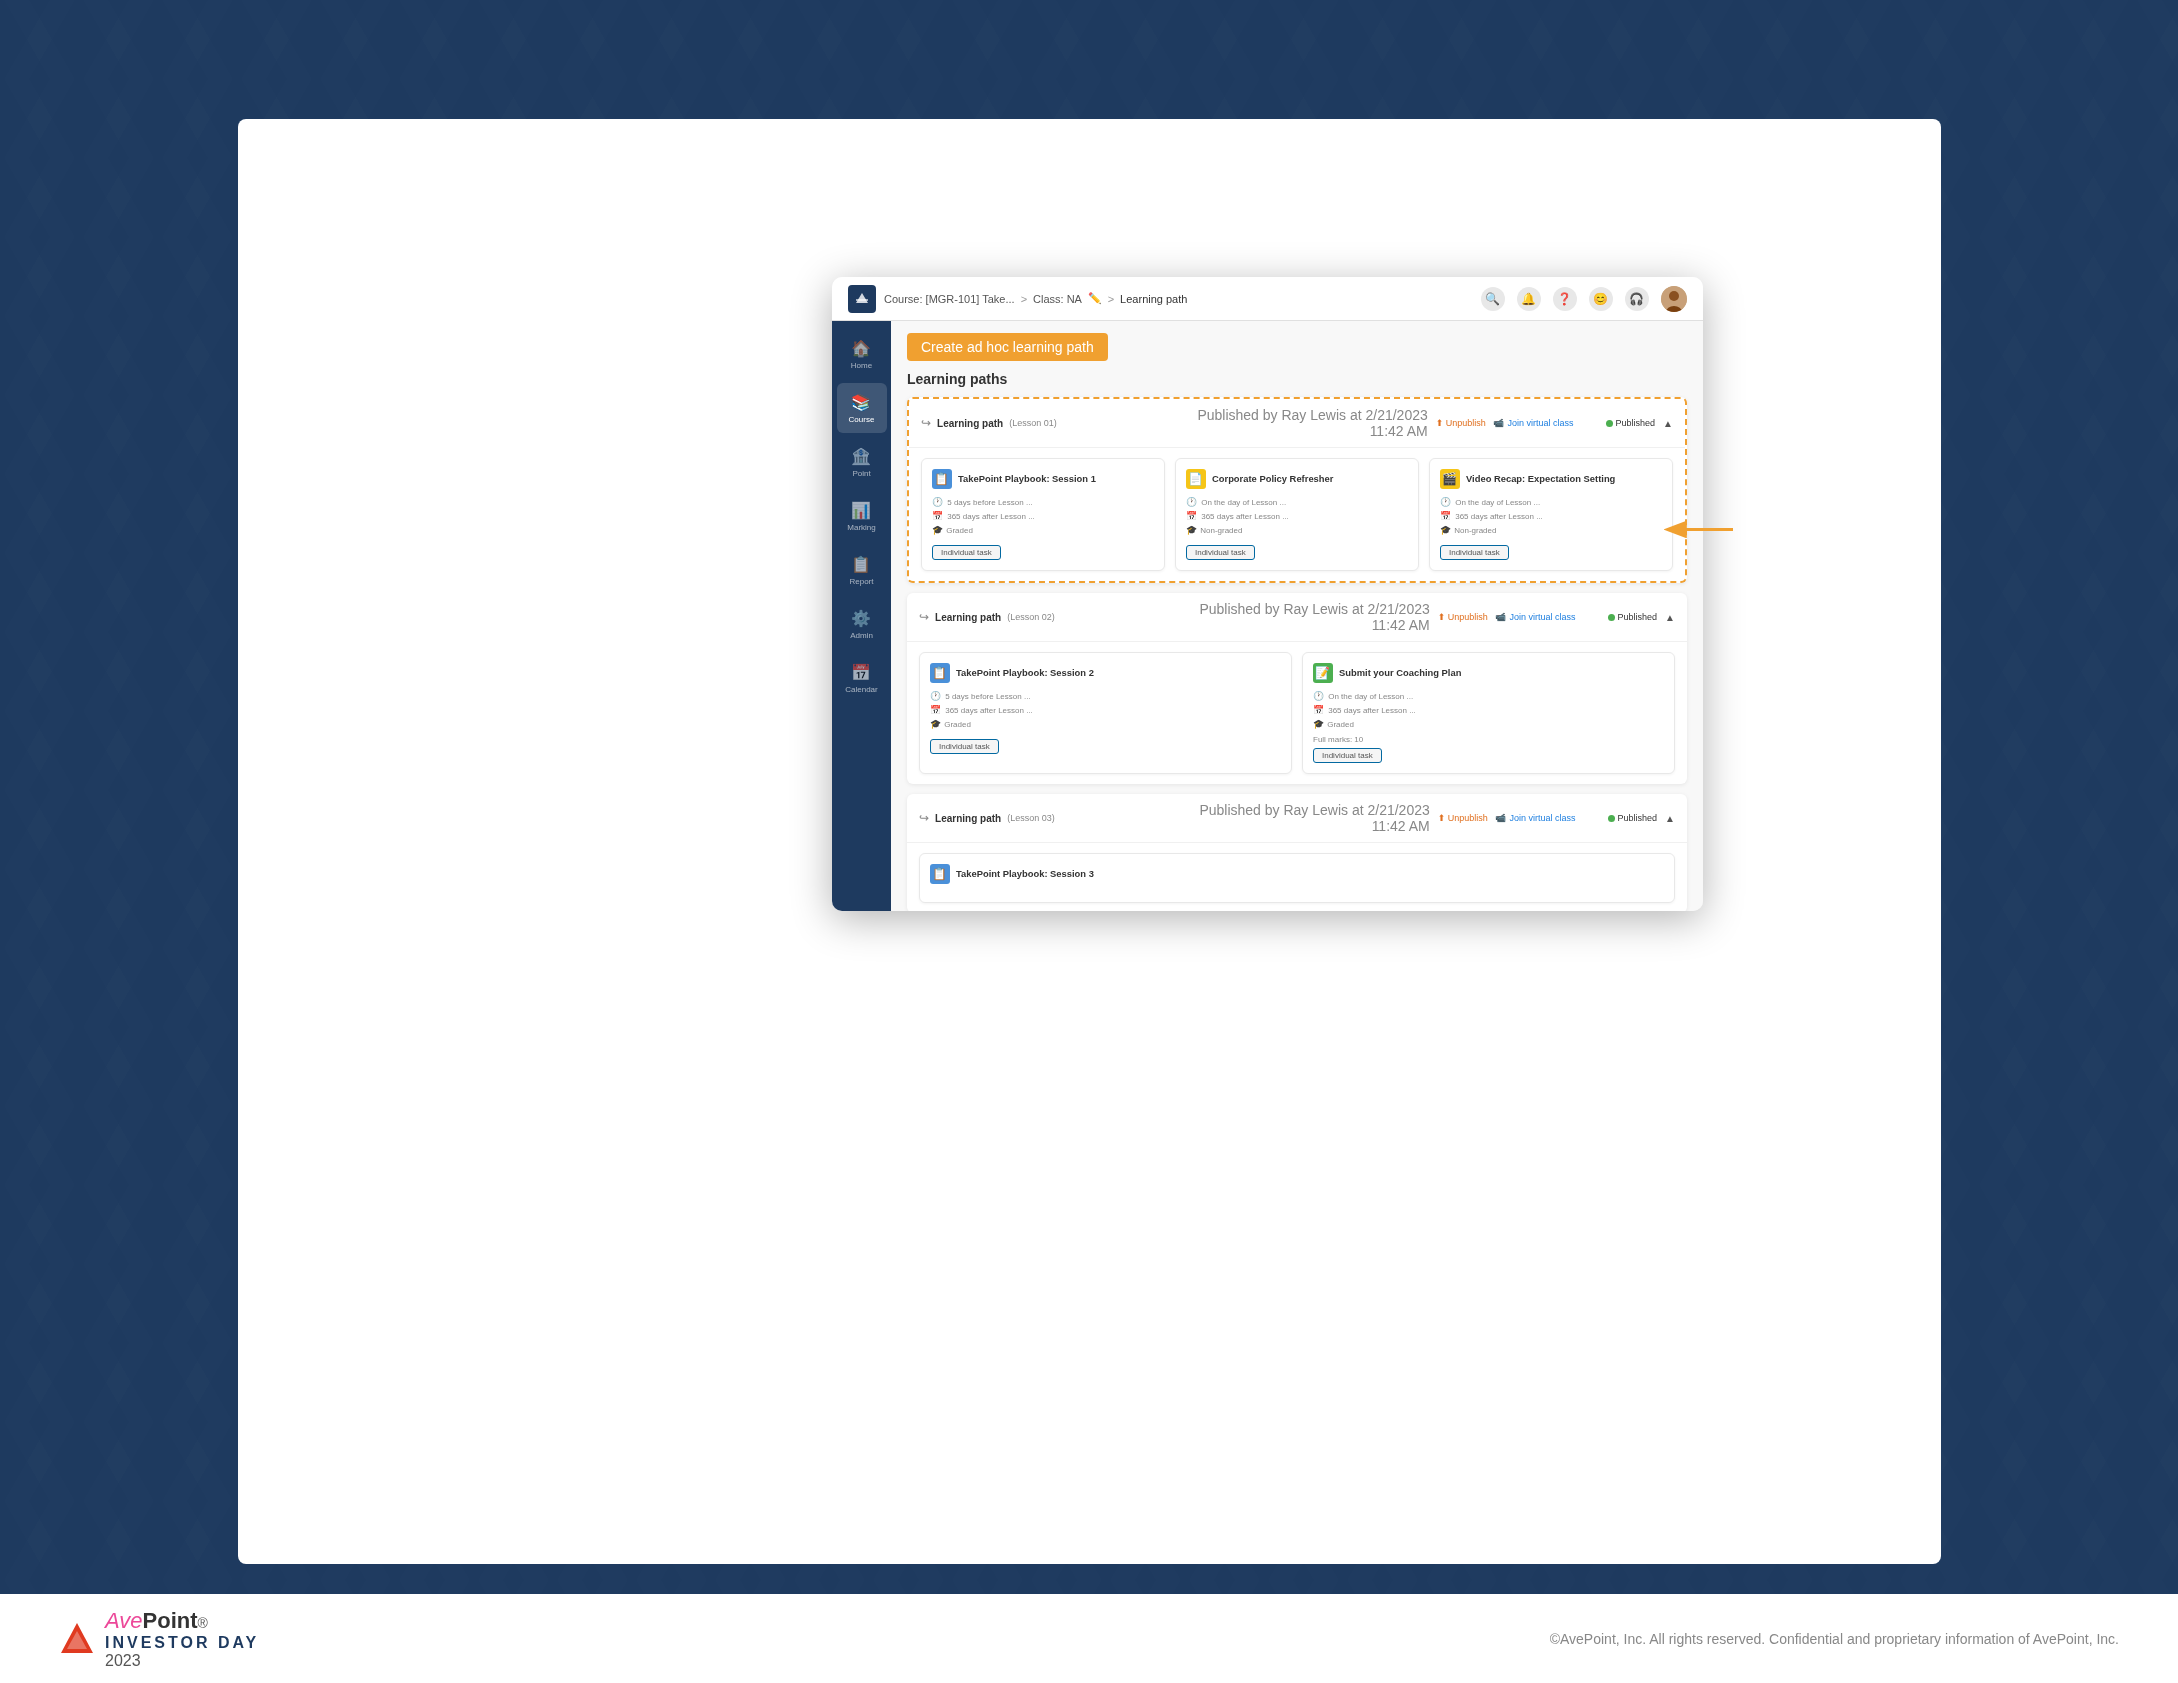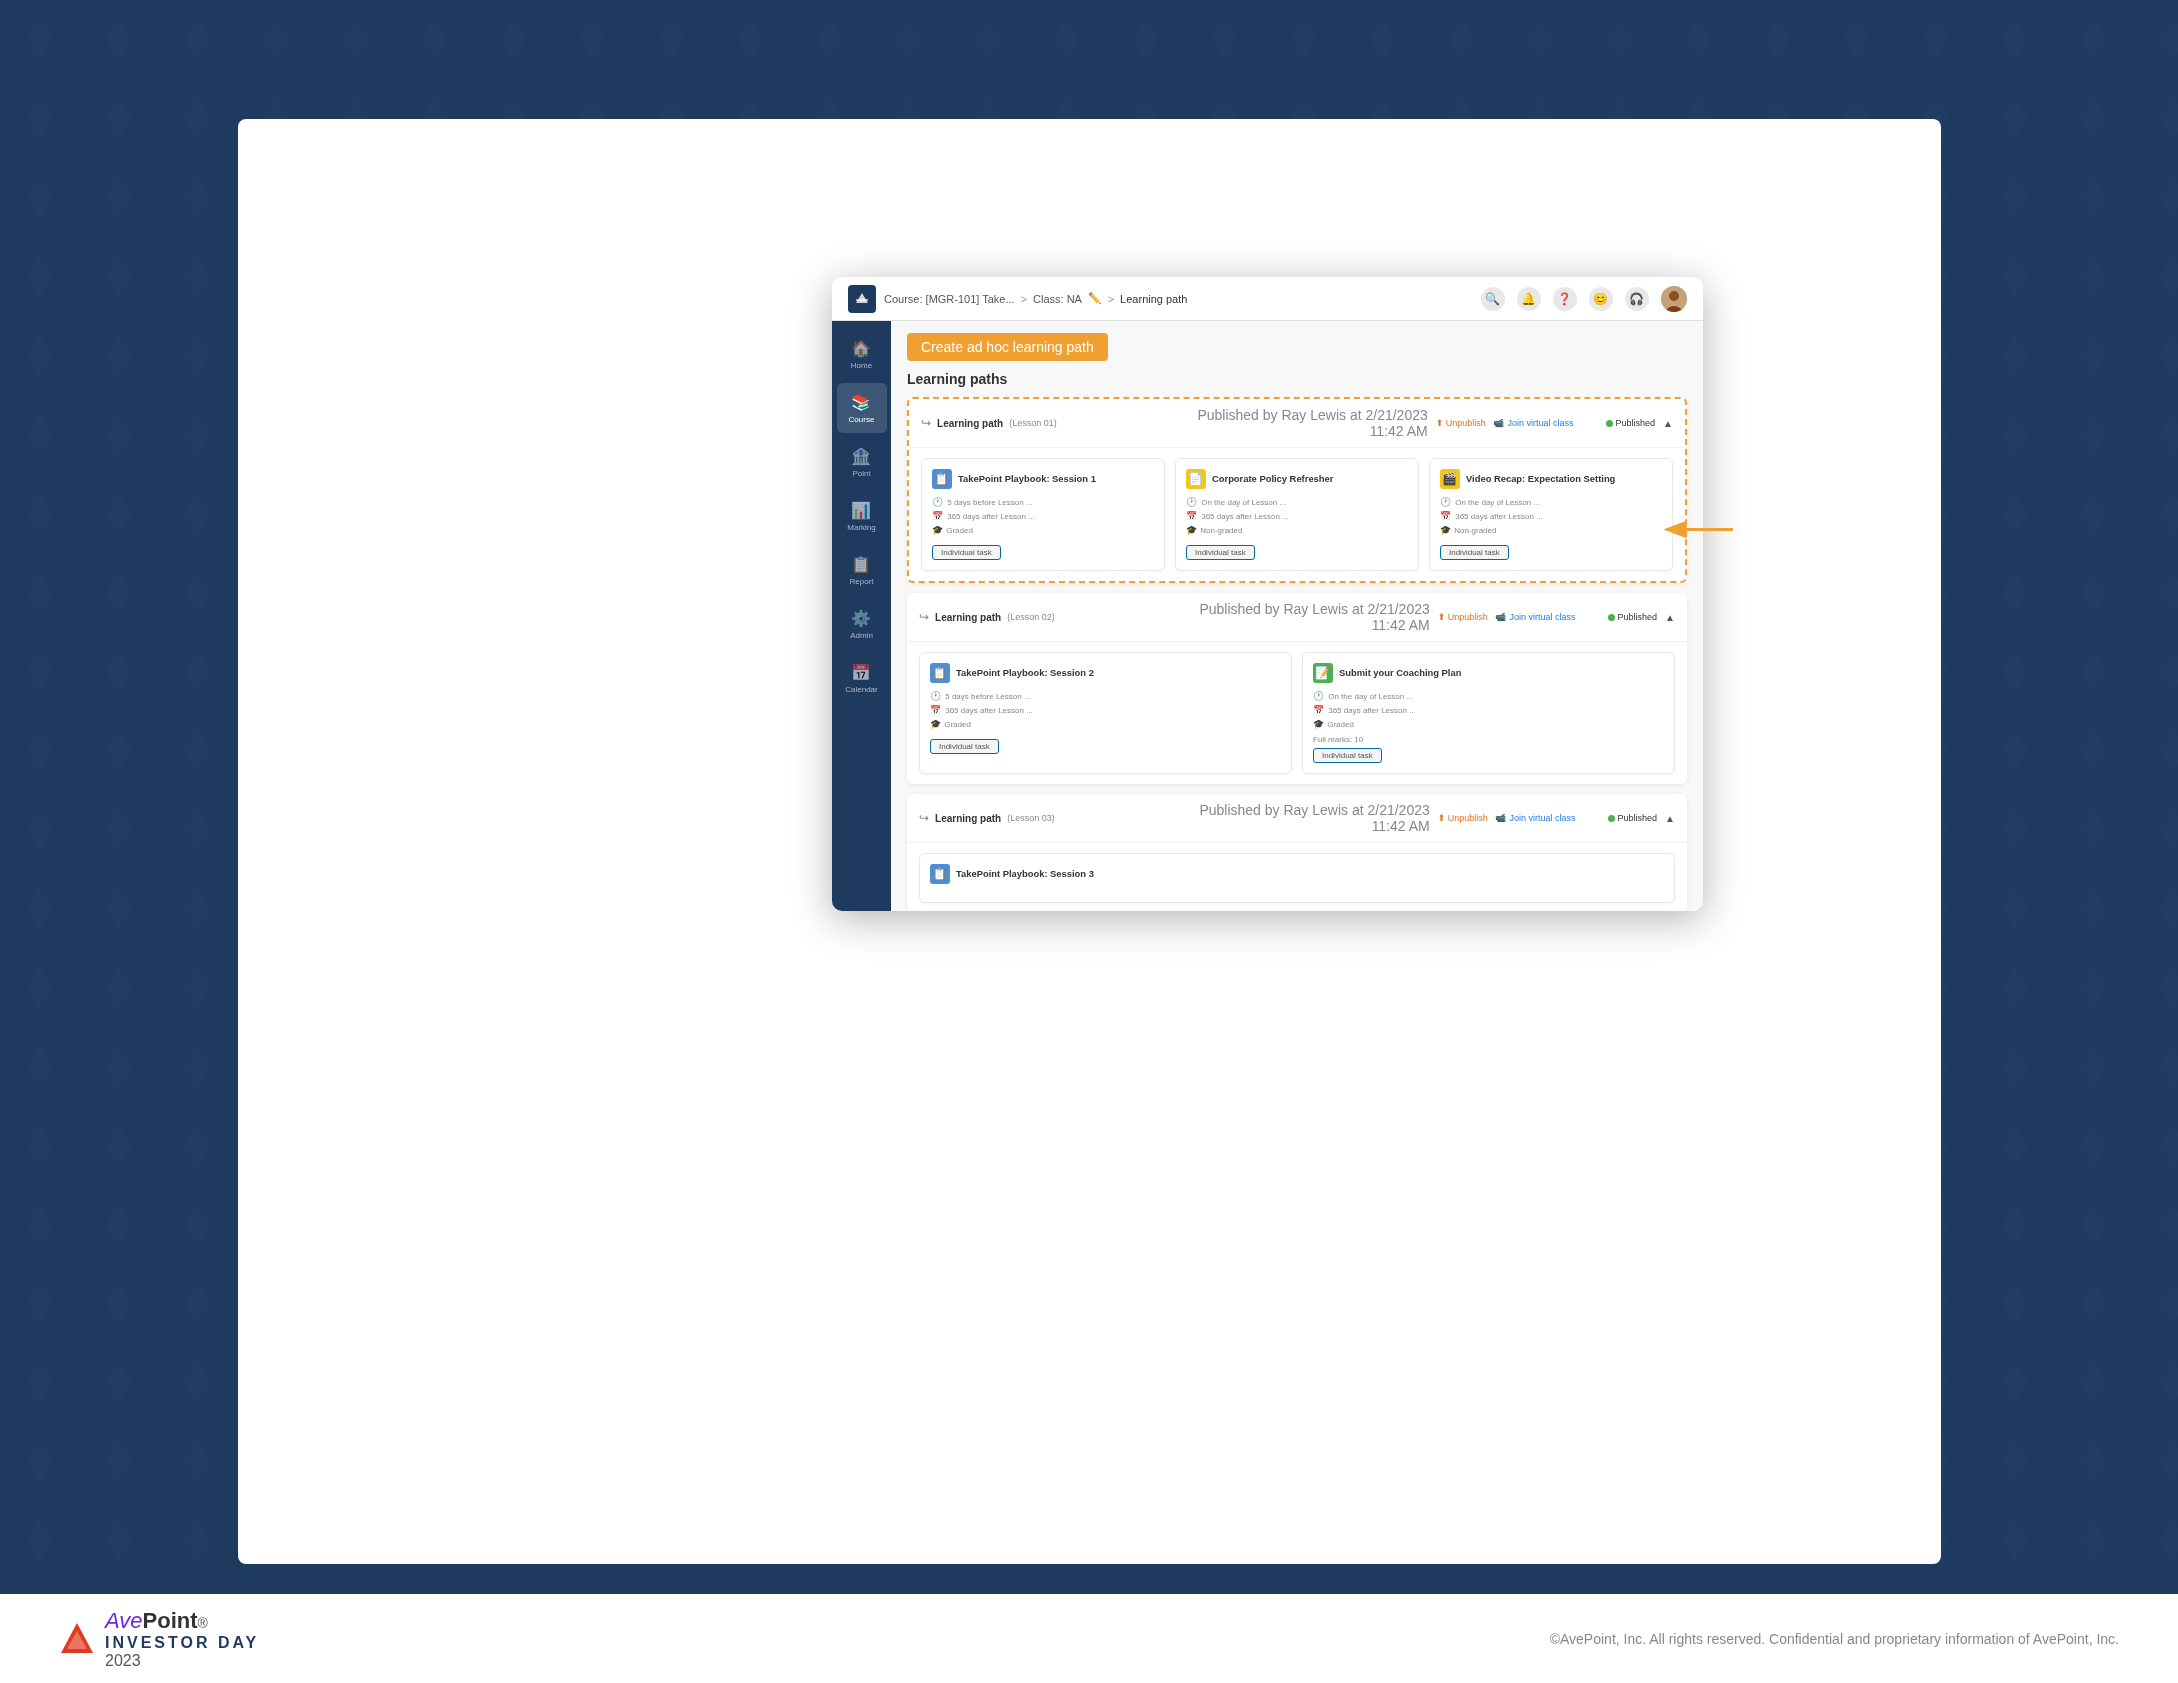--- a/index.html
+++ b/index.html
@@ -764,21 +764,21 @@
 </div>
 
 <div class="bottom-bar">
   <div class="avepoint-logo">
     <svg class="logo-icon" width="36" height="36" viewBox="0 0 36 36">
       <polygon points="18,2 34,32 2,32" fill="#e03a20" stroke="none"></polygon>
       <polygon points="18,10 28,28 8,28" fill="white" opacity="0.3"></polygon>
     </svg>
     <div class="logo-text-group">
       <div style="display:flex;align-items:baseline;gap:0;">
-        <span style="font-size:22px;color:#6d28d9;font-style:italic;">Ave</span>
+        <span style="font-size:22px;color:#ec4899;font-style:italic;">Ave</span>
           <span style="font-size:22px;color:#333;font-weight:700;">Point</span>
           <span style="font-size:14px;color:#555;">®</span>
       </div>
       <div style="font-size:16px;font-weight:900;color:#1e3a5f;letter-spacing:3px;">INVESTOR DAY</div>
       <div style="font-size:16px;color:#555;">2023</div>
     </div>
   </div>
   <div class="copyright-text">©AvePoint, Inc. All rights reserved. Confidential and proprietary information of AvePoint, Inc.</div>
 </div>
 

